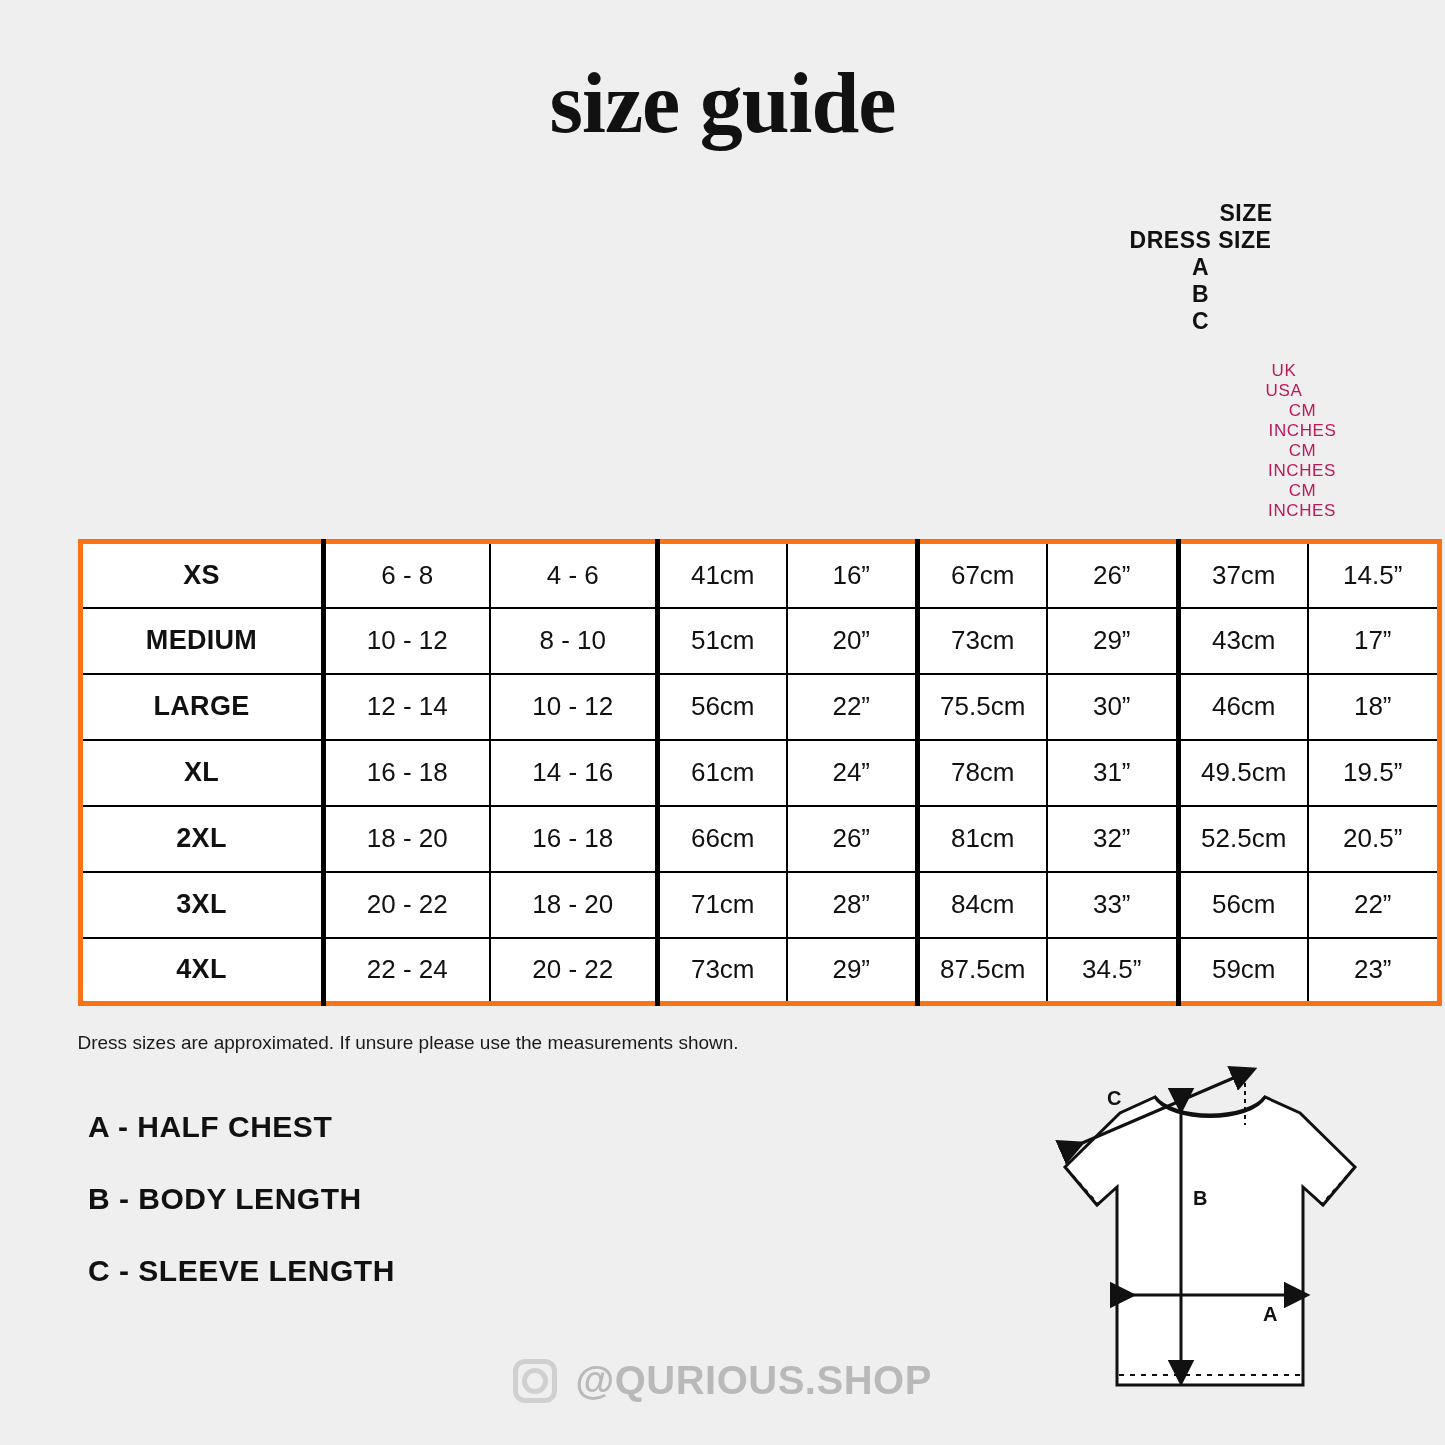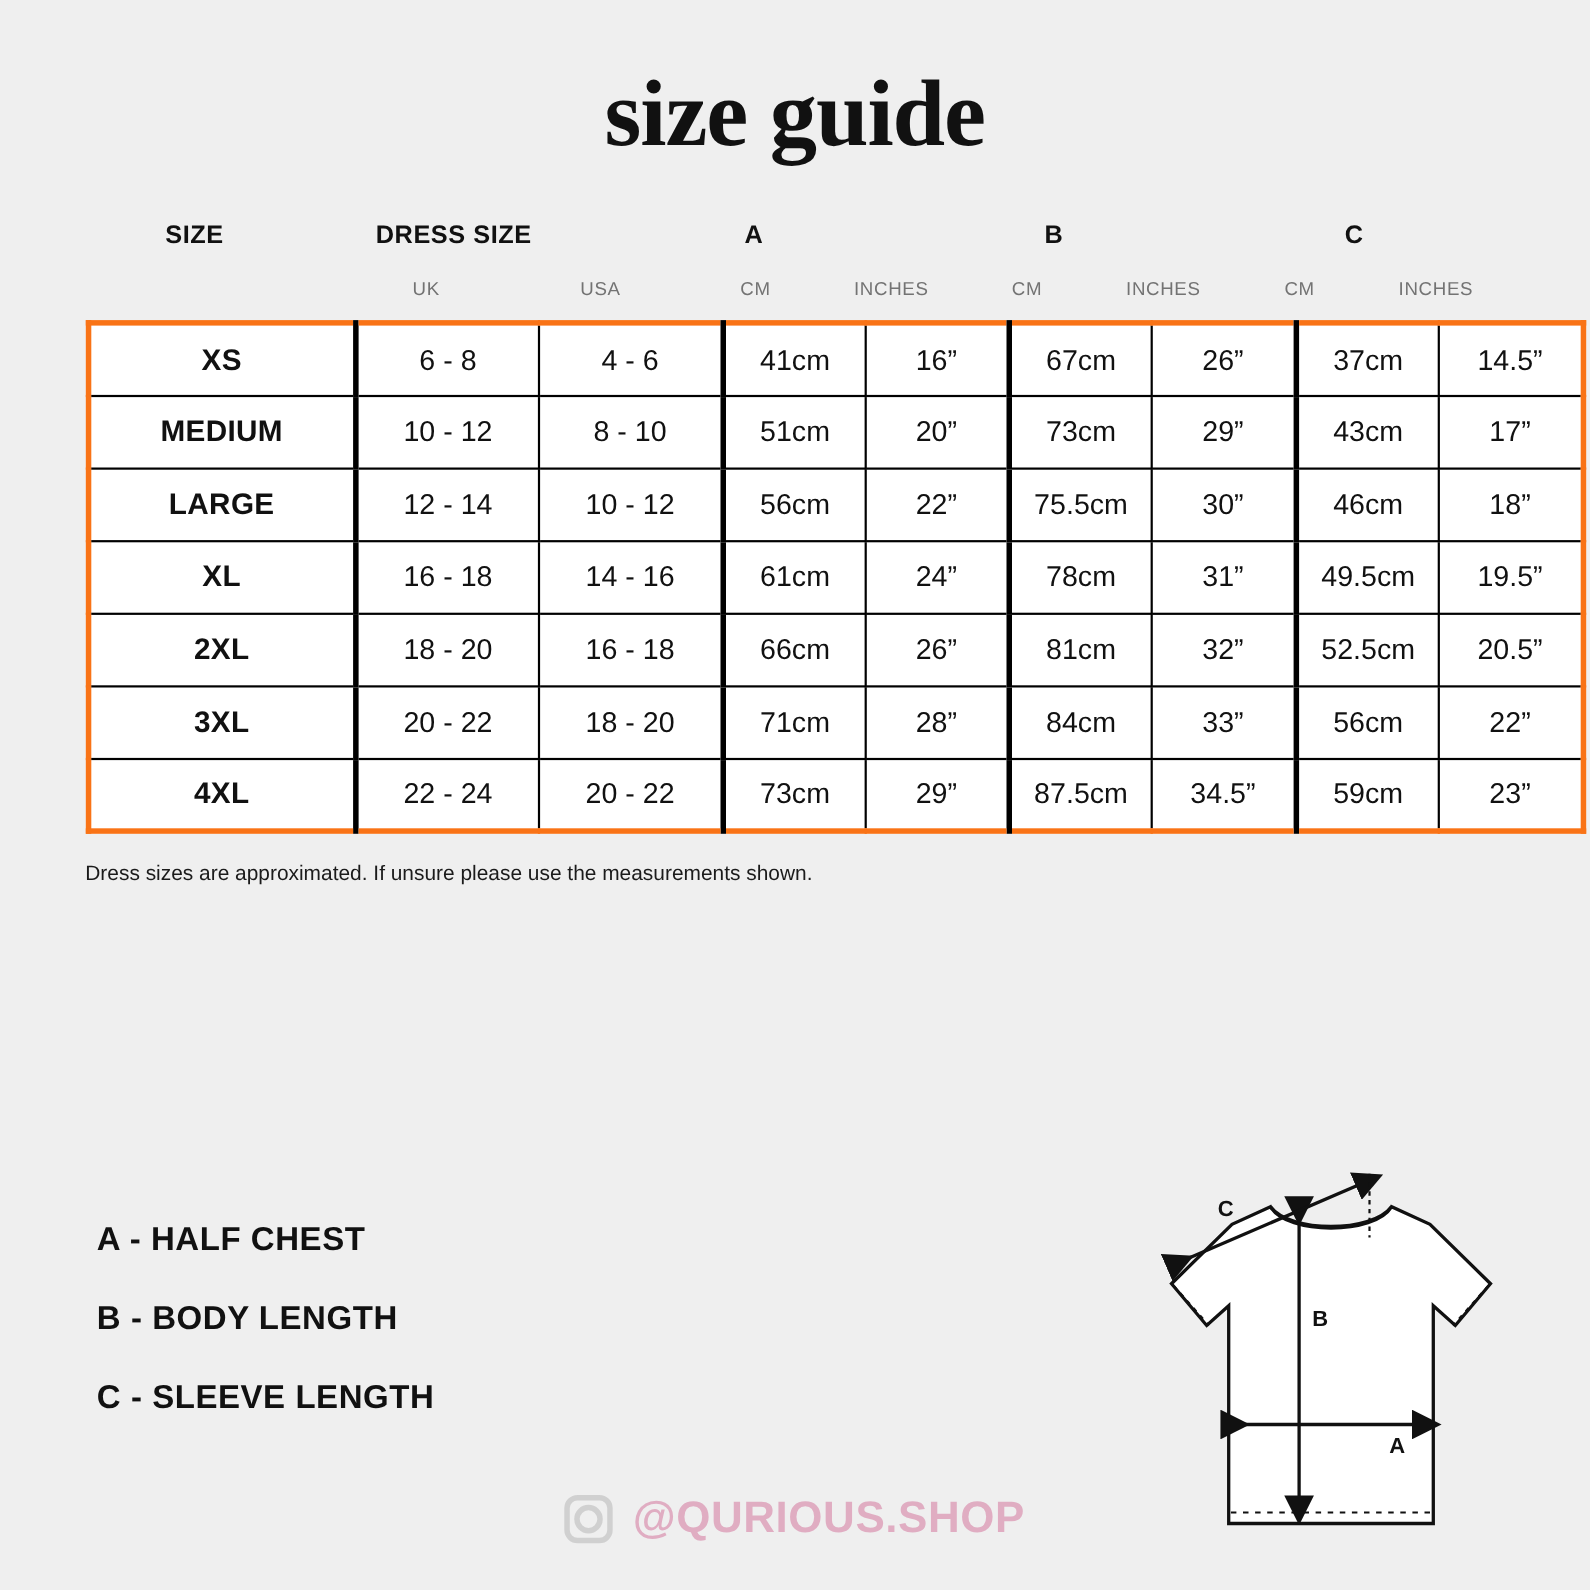--- a/index.html
+++ b/index.html
@@ -28,20 +28,21 @@
   
   .table-wrap {
     width: 1290px;
     margin: 0 auto;
     position: relative;
   }
 
   .hdr-row {
     display: flex;
     align-items: flex-end;
+    flex-direction: column;
   }
   .hdr-top { margin-top: 54px; }
   .hdr-sub { margin-top: 26px; margin-bottom: 18px; }
 
   
   .c-size   { width: 243px; }
   .c-uk     { width: 167px; }
   .c-usa    { width: 167px; }
   .c-acm    { width: 130px; }
   .c-ain    { width: 130px; }
@@ -55,21 +56,21 @@
     font-weight: 700;
     font-size: 23px;
     letter-spacing: 0.5px;
   }
   .hdr-top .span2 { width: 334px; }
 
   .hdr-sub > div {
     text-align: center;
     font-size: 17px;
     letter-spacing: 0.6px;
-    color: #737373;
+    color: #be185d;
   }
 
   
   table.size-table {
     width: 1290px;
     border-collapse: collapse;
     background: #fff;
     table-layout: fixed;
     border: 5px solid #f97316;
   }
@@ -141,21 +142,21 @@
     position: absolute;
     left: 50%; top: 50%;
     transform: translate(-50%,-50%);
     width: 16px; height: 16px;
     border: 5px solid #8c8c8c;
     border-radius: 50%;
   }
   .watermark .handle {
     font-size: 40px;
     font-weight: 700;
-    color: #be185d;
+    color: #404040;
     letter-spacing: 0.5px;
   }
 </style>
 </head>
 <body>
 
 <h1 class="title">size guide</h1>
 
 <div class="table-wrap">
 

